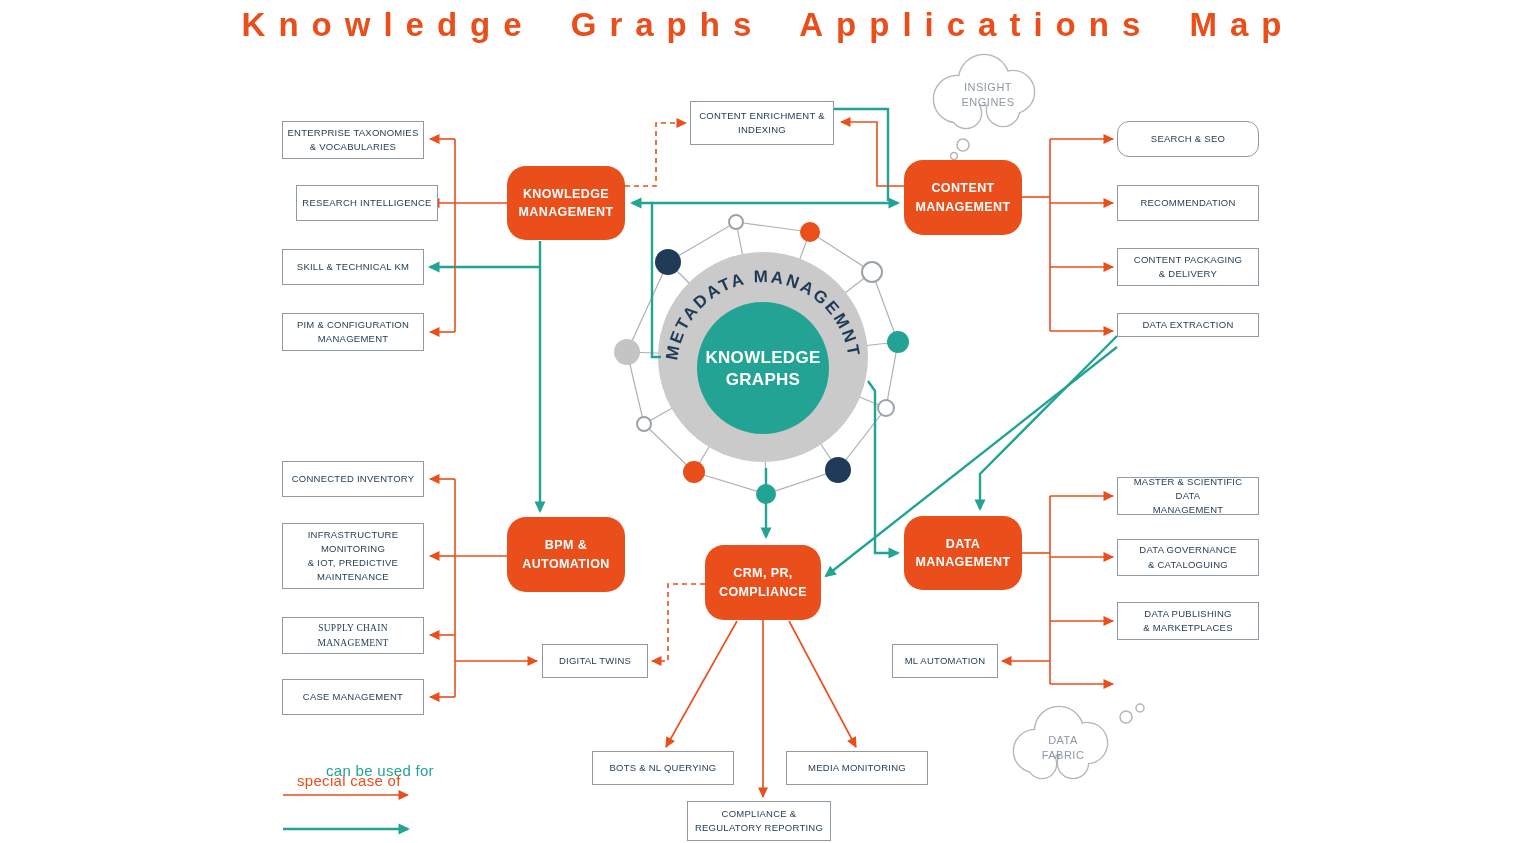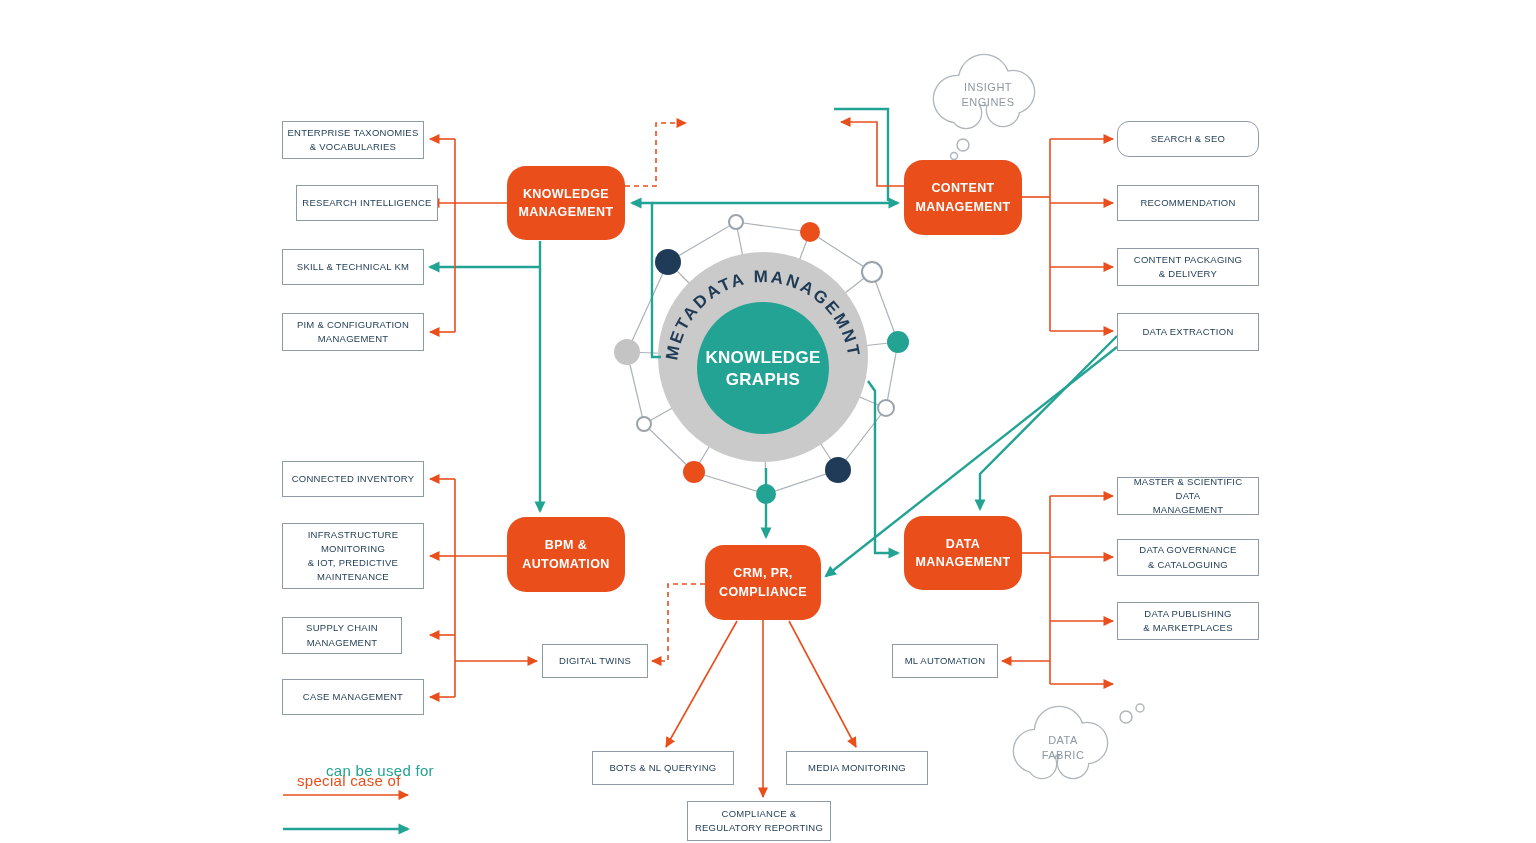--- a/index.html
+++ b/index.html
@@ -24,20 +24,21 @@
   .legend-orange{color:#E94E1B;}
   .legend-teal{color:#23A393;}
   .arc-text{fill:#1E3A55;font-size:17px;font-weight:bold;letter-spacing:2.5px;
        font-family:"Liberation Sans",sans-serif;}
 </style>
 </head>
 <body>
 
 <div class="canvas">
 
+  <div class="page-title">Knowledge Graphs Applications Map</div>
 
   <svg class="layer" width="1536" height="843" viewBox="0 0 1536 843">
     <defs>
       <marker id="arrO" markerUnits="userSpaceOnUse" markerWidth="14" markerHeight="14" refX="11" refY="6.5" orient="auto">
         <path d="M1.5,1.5 L12,6.5 L1.5,11.5 Z" fill="#E94E1B"></path>
       </marker>
       <marker id="arrT" markerUnits="userSpaceOnUse" markerWidth="15" markerHeight="15" refX="11" refY="7" orient="auto">
         <path d="M1.5,1.5 L13,7 L1.5,12.5 Z" fill="#23A393"></path>
       </marker>
       <path id="metaArc" d="M684,402 A86,86 0 1 1 843,400" fill="none"></path>
@@ -182,33 +183,35 @@
   <div class="hub" style="left:705px;top:545px;width:116px;height:75px;">CRM, PR,
 COMPLIANCE</div>
 
   <div class="leaf" style="left:282px;top:121px;width:142px;height:38px;">ENTERPRISE TAXONOMIES
 &amp; VOCABULARIES</div>
   <div class="leaf" style="left:296px;top:185px;width:142px;height:36px;">RESEARCH INTELLIGENCE</div>
   <div class="leaf" style="left:282px;top:249px;width:142px;height:36px;">SKILL &amp; TECHNICAL KM</div>
   <div class="leaf" style="left:282px;top:313px;width:142px;height:38px;text-align:center;">PIM &amp; CONFIGURATION
 MANAGEMENT</div>
 
+  <div class="leaf" style="left:690px;top:101px;width:144px;height:44px;">CONTENT ENRICHMENT &amp;
+INDEXING</div>
 
   <div class="leaf" style="left:1117px;top:121px;width:142px;height:36px;border-radius:12px;">SEARCH &amp; SEO</div>
   <div class="leaf" style="left:1117px;top:185px;width:142px;height:36px;">RECOMMENDATION</div>
   <div class="leaf" style="left:1117px;top:248px;width:142px;height:38px;">CONTENT PACKAGING
 &amp; DELIVERY</div>
-  <div class="leaf" style="left:1117px;top:313px;width:142px;height:38px;">DATA  EXTRACTION</div>
+  <div class="leaf" style="left:1117px;top:313px;width:142px;height:24px;">DATA  EXTRACTION</div>
 
   <div class="leaf" style="left:282px;top:461px;width:142px;height:36px;">CONNECTED INVENTORY</div>
   <div class="leaf" style="left:282px;top:523px;width:142px;height:66px;">INFRASTRUCTURE
 MONITORING
 &amp; IOT, PREDICTIVE
 MAINTENANCE</div>
-  <div class="leaf" style="left:282px;top:617px;width:120px;height:37px;">SUPPLY CHAIN
+  <div class="leaf" style="left:282px;top:617px;width:142px;height:37px;font-family:Liberation Serif, serif;">SUPPLY CHAIN
 MANAGEMENT</div>
   <div class="leaf" style="left:282px;top:679px;width:142px;height:36px;">CASE  MANAGEMENT</div>
 
   <div class="leaf" style="left:1117px;top:477px;width:142px;height:38px;">MASTER &amp; SCIENTIFIC DATA
 MANAGEMENT</div>
   <div class="leaf" style="left:1117px;top:539px;width:142px;height:37px;">DATA GOVERNANCE
 &amp; CATALOGUING</div>
   <div class="leaf" style="left:1117px;top:602px;width:142px;height:38px;">DATA PUBLISHING
 &amp; MARKETPLACES</div>
 

